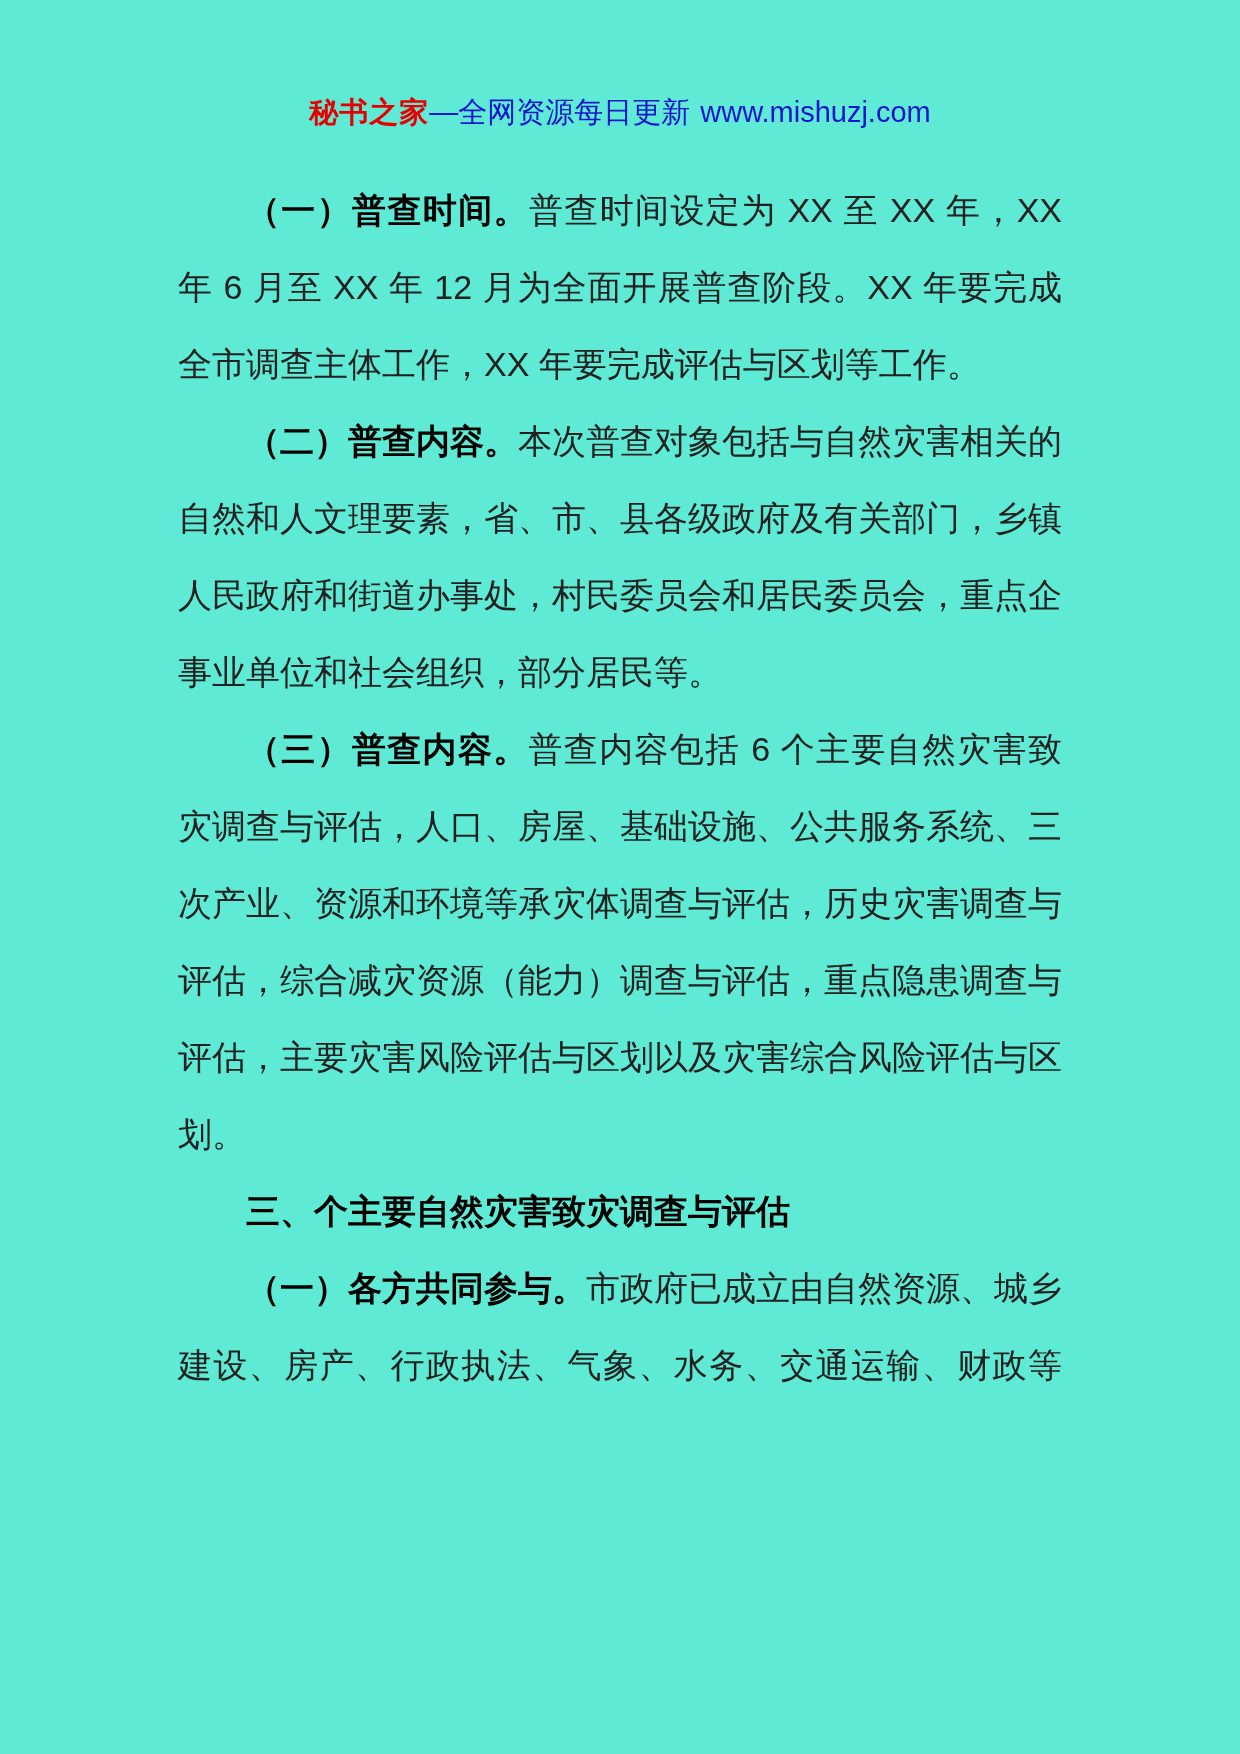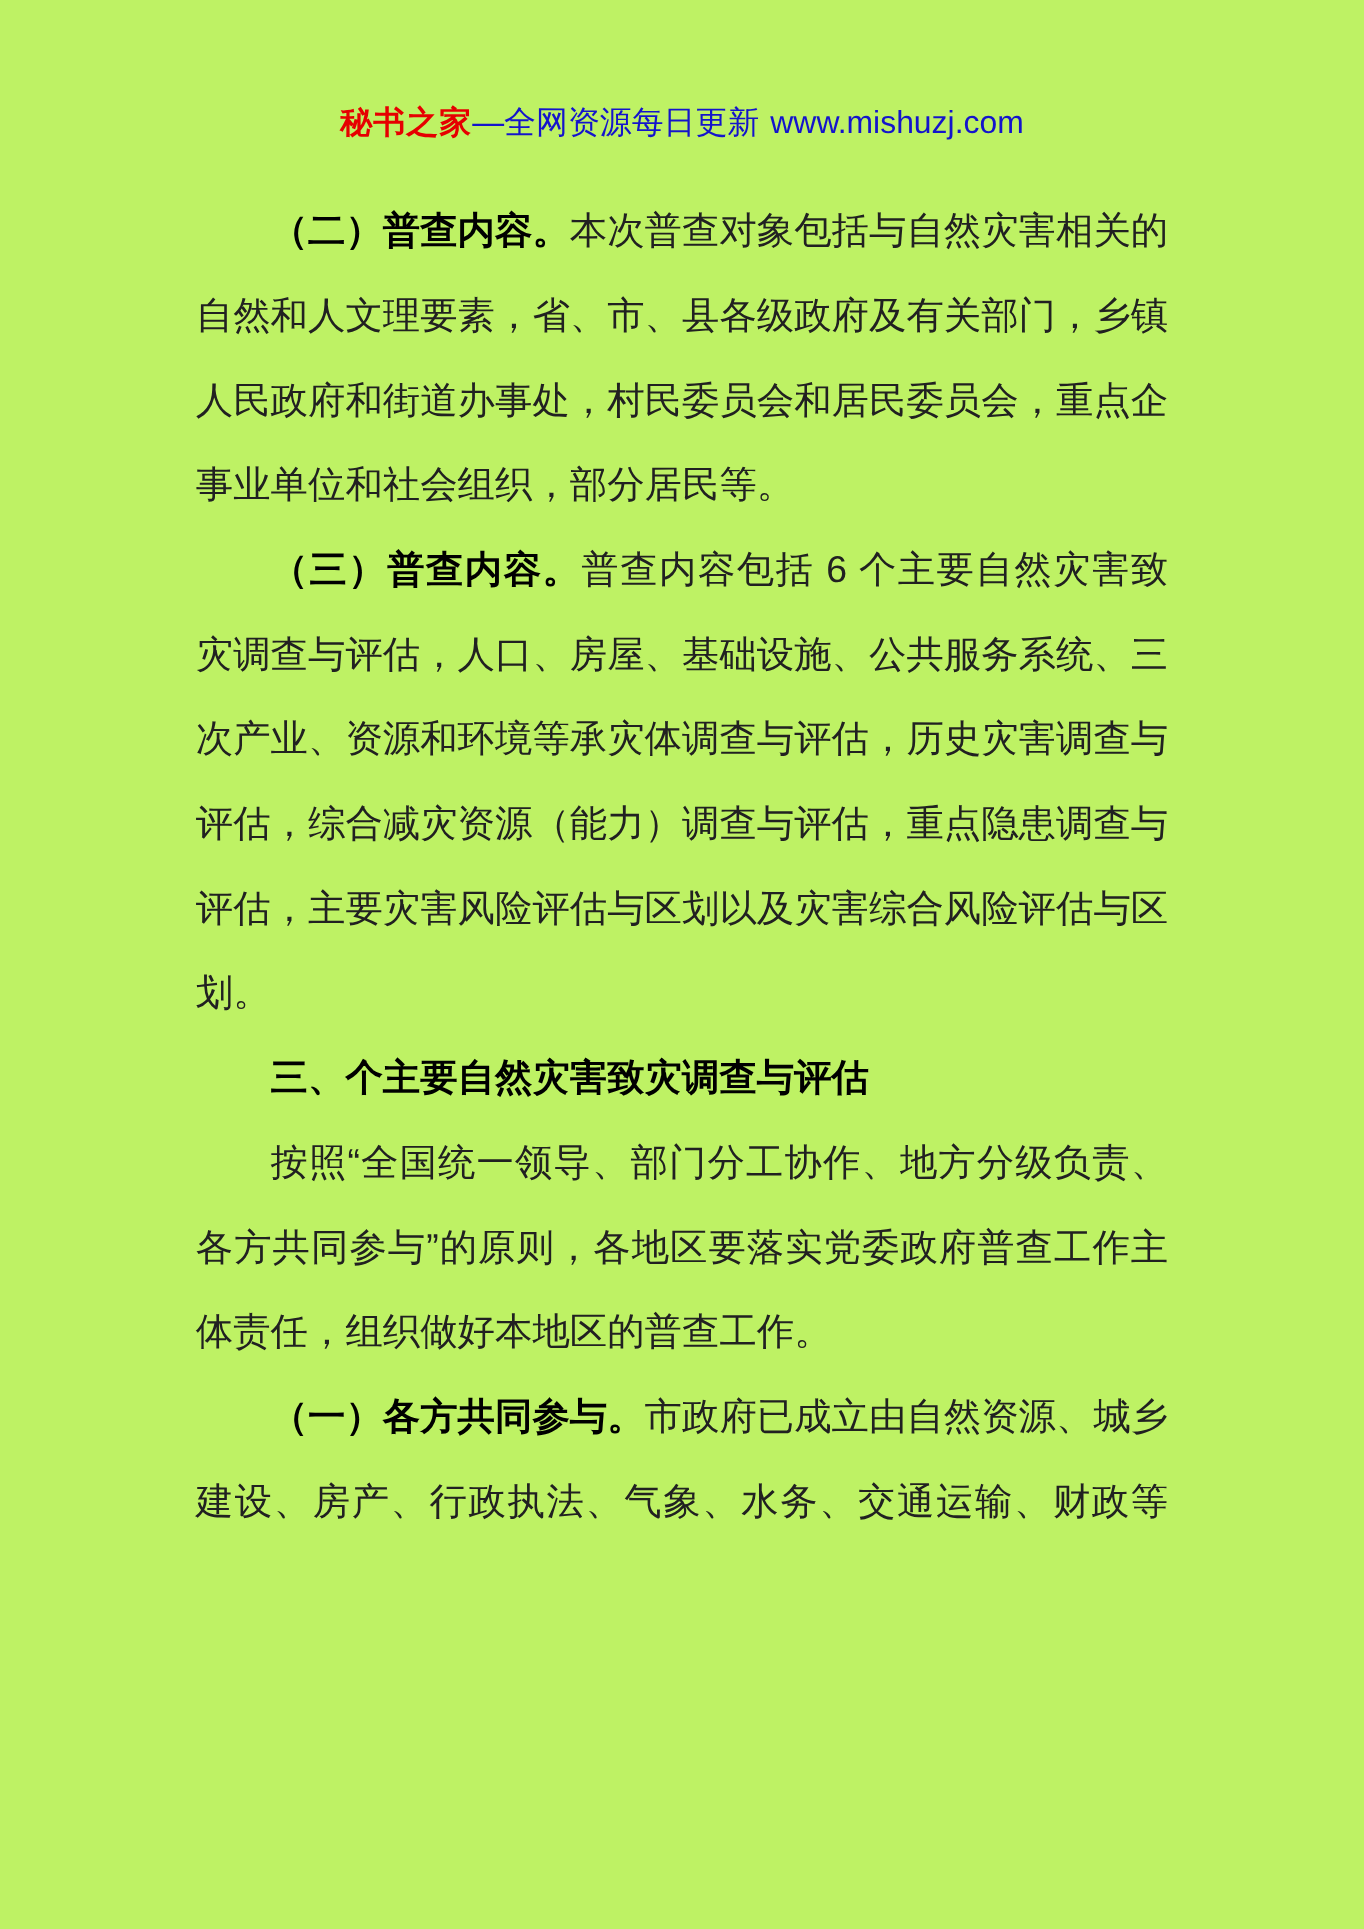--- a/index.html
+++ b/index.html
@@ -5,21 +5,21 @@
   html, body {
     margin: 0;
     padding: 0;
     background: #ffffff;
   }
   .page {
     position: relative;
     width: 1240px;
     height: 1754px;
     margin: 0 auto;
-    background: #bef264;
+    background: #5eead4;
     box-sizing: border-box;
     padding: 92px 178px 0 178px;
     overflow: hidden;
     font-family: "Liberation Sans", "DejaVu Sans", sans-serif;
   }
   .site-header {
     text-align: center;
     font-size: 29px;
     line-height: 40px;
     margin-bottom: 40px;
@@ -69,26 +69,26 @@
 <div class="page">
 
   <div class="site-header">
     <span class="brand">秘书之家</span><span class="sep">—</span><span class="tagline">全网资源每日更新</span><span class="url">www.mishuzj.com</span>
   </div>
 
   <div class="doc-body">
 
 
 
+    <p><b class="lead">（一）普查时间。</b><span>普查时间设定为 XX 至 XX 年，XX 年 6 月至 XX 年 12 月为全面开展普查阶段。XX 年要完成全市调查主体工作，XX 年要完成评估与区划等工作。</span></p>
 
     <p><b class="lead">（二）普查内容。</b><span>本次普查对象包括与自然灾害相关的自然和人文理要素，省、市、县各级政府及有关部门，乡镇人民政府和街道办事处，村民委员会和居民委员会，重点企事业单位和社会组织，部分居民等。</span></p>
 
     <p><b class="lead">（三）普查内容。</b><span>普查内容包括 6 个主要自然灾害致灾调查与评估，人口、房屋、基础设施、公共服务系统、三次产业、资源和环境等承灾体调查与评估，历史灾害调查与评估，综合减灾资源（能力）调查与评估，重点隐患调查与评估，主要灾害风险评估与区划以及灾害综合风险评估与区划。</span></p>
 
     <p class="heading"><span>三、个主要自然灾害致灾调查与评估</span></p>
 
-    <p><span>按照“全国统一领导、部门分工协作、地方分级负责、各方共同参与”的原则，各地区要落实党委政府普查工作主体责任，组织做好本地区的普查工作。</span></p>
 
     <p class="justify-last"><b class="lead">（一）各方共同参与。</b><span>市政府已成立由自然资源、城乡建设、房产、行政执法、气象、水务、交通运输、财政等</span></p>
 
   </div>
 
 </div>
 
 </body></html>

